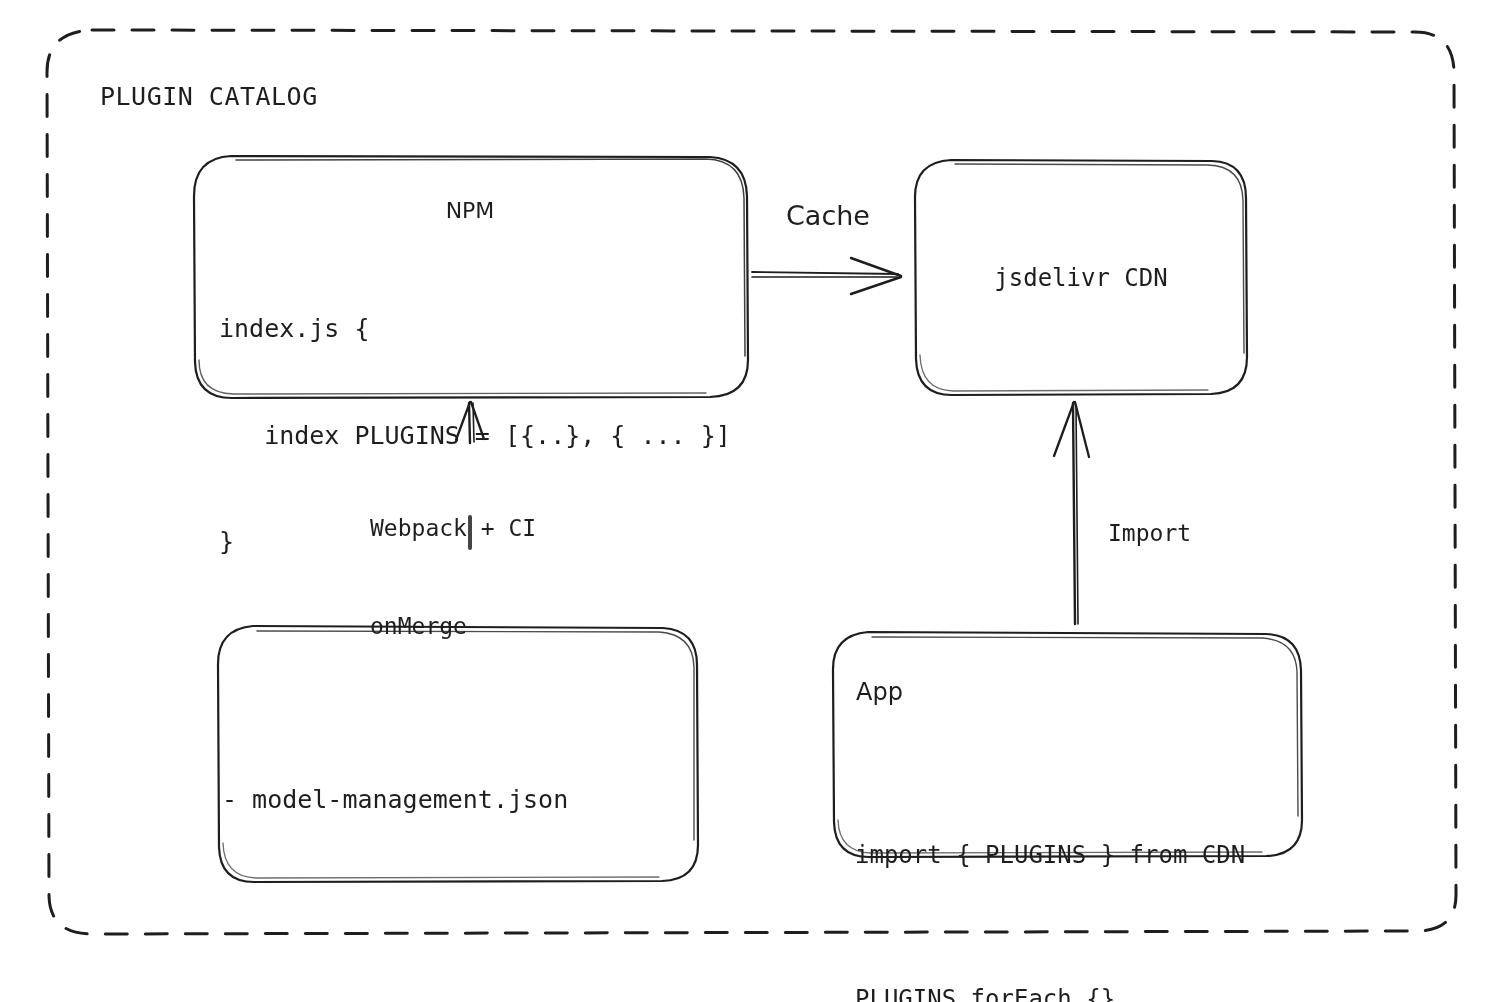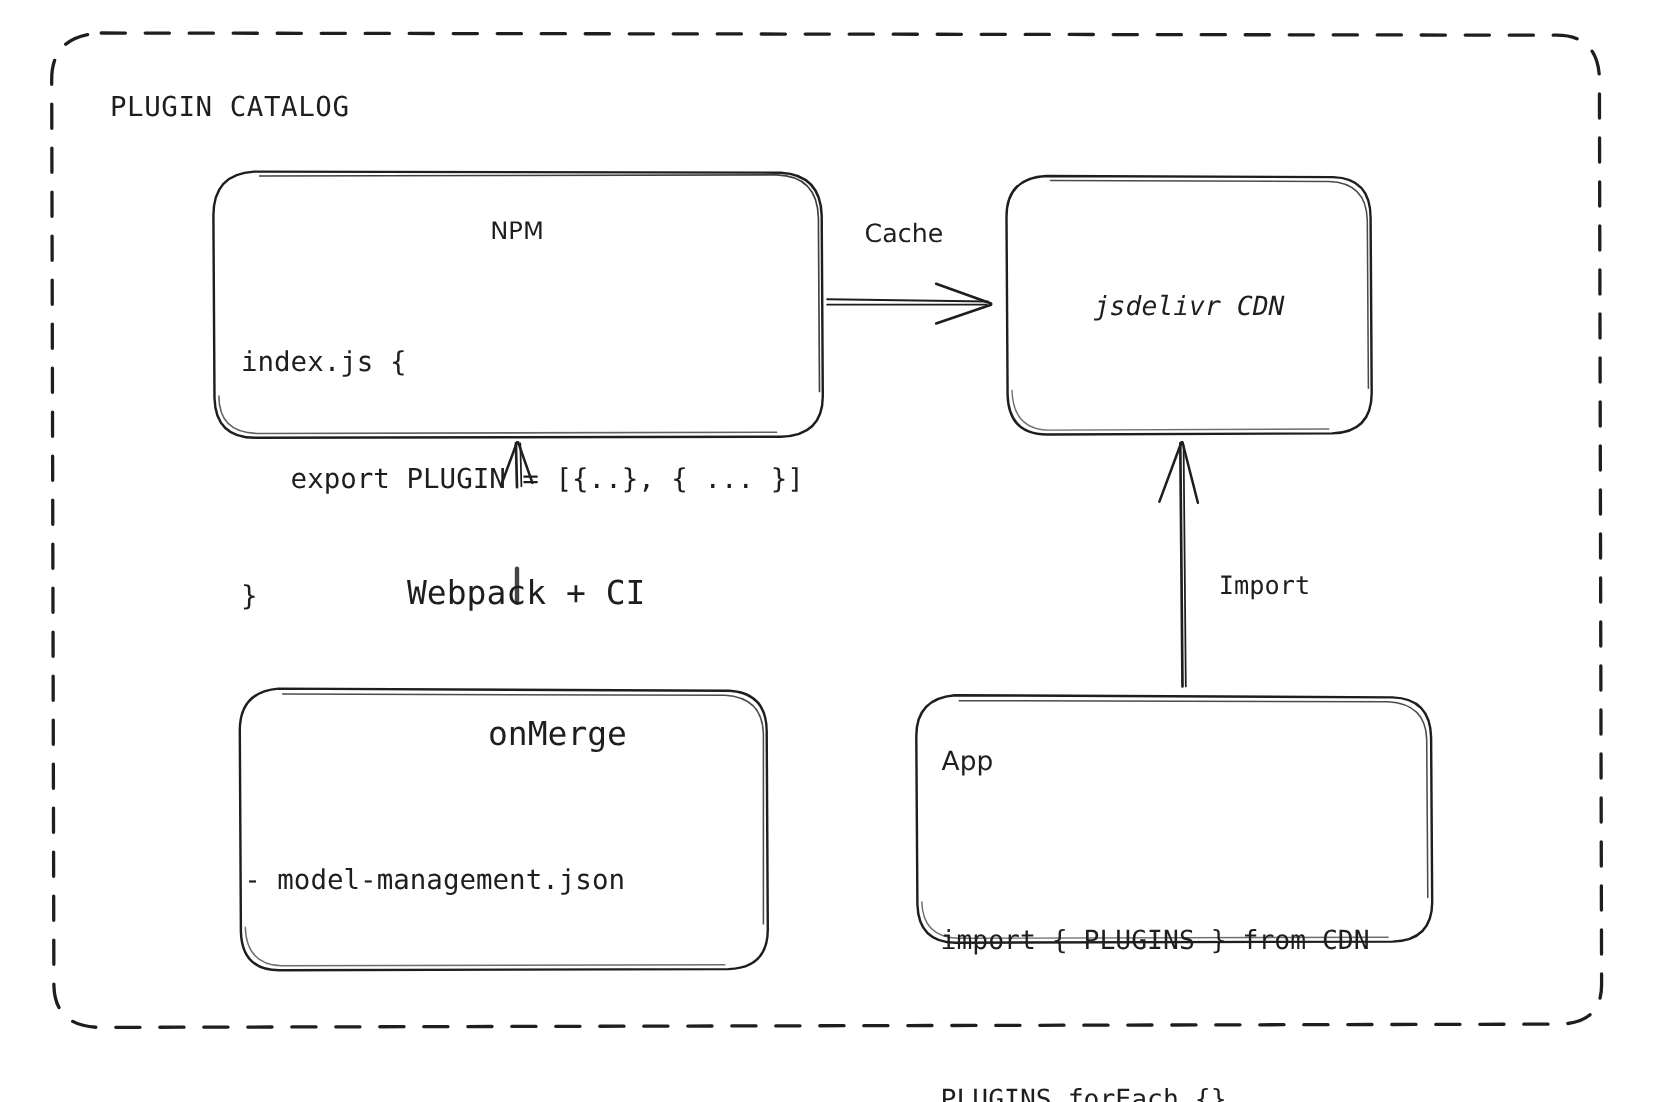--- a/index.html
+++ b/index.html
@@ -45,31 +45,30 @@
   .t-npm-code {
     left: 219px; top: 240px;
     font-size: 25px;
     line-height: 1.42;
   }
   .t-cdn-title {
     left: 915px; top: 263px;
     width: 332px;
     text-align: center;
     font-size: 24px;
-    font-style: italic;
   }
   .t-cache {
     left: 786px; top: 198px;
-    font-size: 23px;
+    font-size: 27px;
   }
   .t-webpack {
-    left: 370px; top: 434px;
+    left: 370px; top: 447px;
     width: 200px;
-    text-align: right;
-    font-size: 30px;
+    text-align: left;
+    font-size: 23px;
     line-height: 1.42;
   }
   .t-repo-title {
     left: 218px; top: 568px;
     width: 480px;
     text-align: center;
     font-size: 24px;
   }
   .t-repo-list {
     left: 222px; top: 707px;
@@ -147,21 +146,21 @@
       <path d="M 1089 457 L 1075 402" fill="none" stroke="#1e1e1e" stroke-width="2.3" stroke-linecap="round"></path>
     </g>
   </svg>
 
   <div class="txt mono t-container-title">PLUGIN CATALOG</div>
 
   <div class="txt sans t-npm-title">NPM</div>
 
   <div class="txt mono t-npm-code">
     <div>index.js {</div>
-    <div>   export PLUGIN = [{..}, { ... }]</div>
+    <div>   index PLUGINS = [{..}, { ... }]</div>
     <div>}</div>
   </div>
 
   <div class="txt mono t-cdn-title">jsdelivr CDN</div>
 
   <div class="txt sans t-cache">Cache</div>
 
   <div class="txt mono t-webpack">
     <div>Webpack + CI</div>
     <div>onMerge</div>

